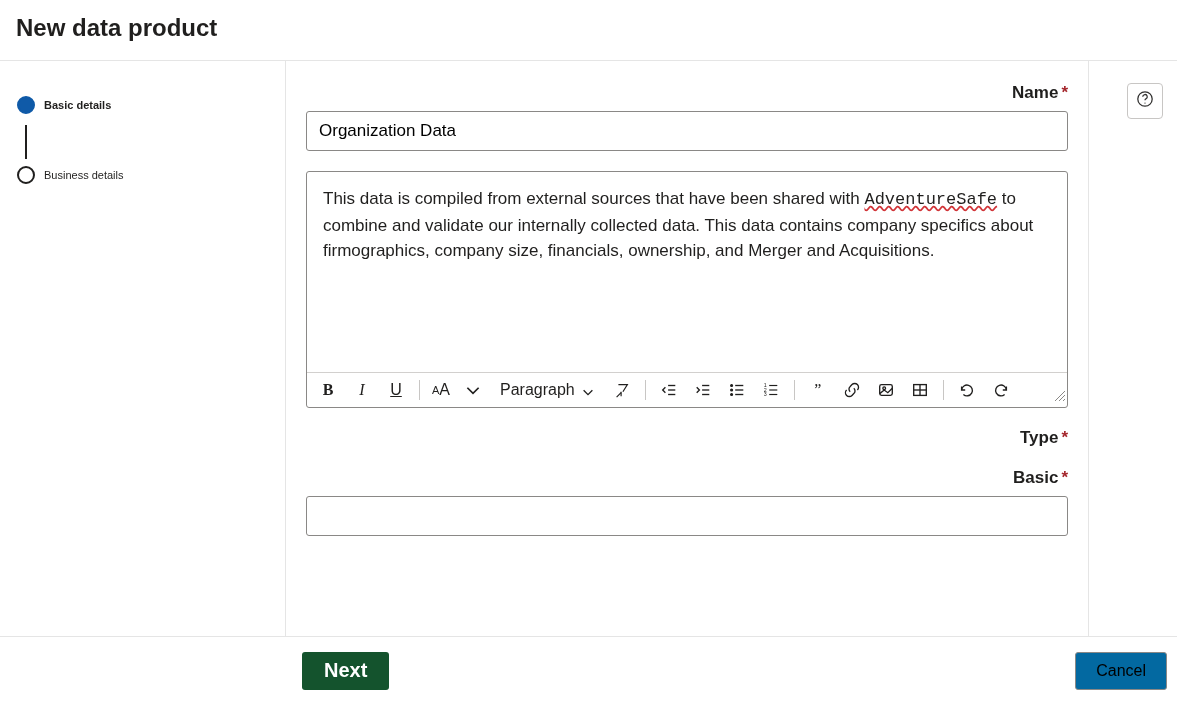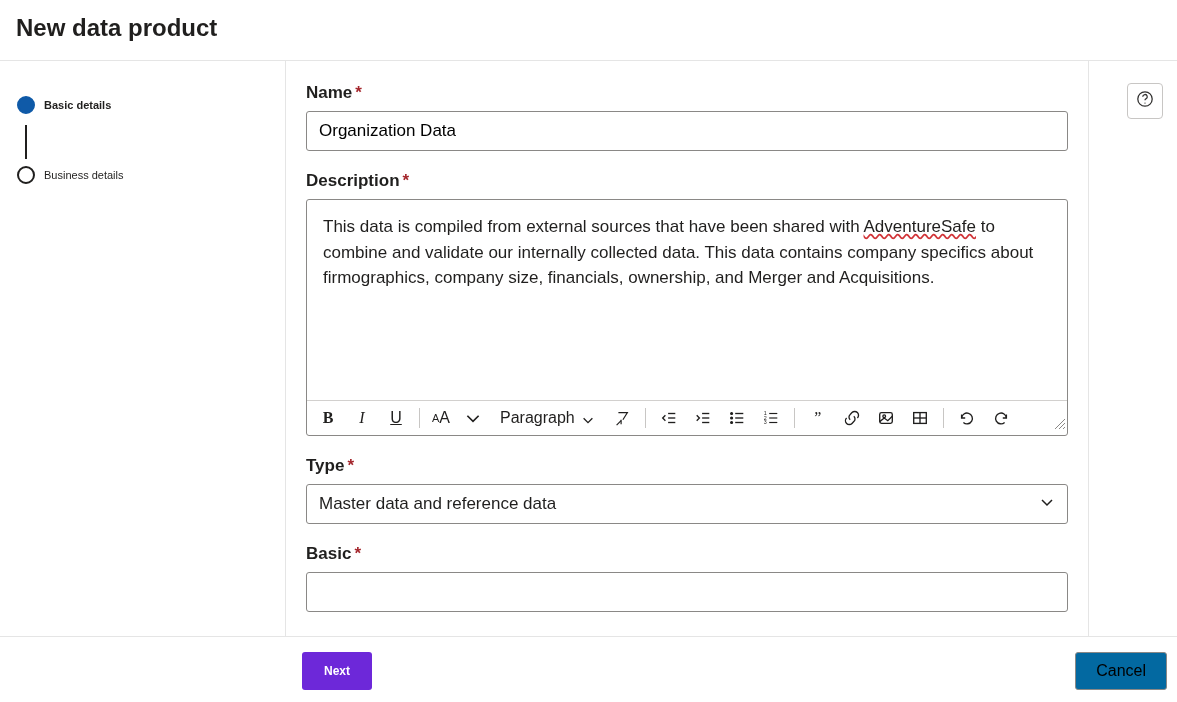--- a/index.html
+++ b/index.html
@@ -75,20 +75,21 @@
     border-right: 1px solid #e5e5e5;
     padding: 22px 20px 10px 20px;
     overflow-y: auto;
   }
   .field { margin-bottom: 20px; }
   .field-label {
     font-size: 17px;
     font-weight: 600;
     display: block;
     margin-bottom: 8px;
+    text-align: right;
   }
   .req { color: #a4262c; margin-left: 3px; }
   .text-input {
     width: 100%;
     height: 40px;
     border: 1px solid #8a8886;
     border-radius: 3px;
     padding: 0 12px;
     font-size: 17px;
     font-family: inherit;
@@ -100,20 +101,21 @@
   }
   .editor-area {
     padding: 14px 16px;
     min-height: 200px;
     font-size: 17px;
     line-height: 1.5;
   }
   .spellerr {
     text-decoration: underline wavy #d13438;
     text-decoration-skip-ink: none;
+    font-family: Liberation Mono, monospace;
   }
   .toolbar {
     border-top: 1px solid #d2d0ce;
     padding: 6px 10px;
     display: flex;
     align-items: center;
     gap: 12px;
   }
   .tb-sep {
     width: 1px;
@@ -175,27 +177,27 @@
     color:#323130;
   }
   .footer {
     border-top: 1px solid #e5e5e5;
     height: 68px;
     display: flex;
     align-items: center;
     padding: 0 10px 0 302px;
   }
   .primary-btn {
-    background: #6d28d9;
+    background: #14532d;
     color: #fff;
     border: none;
     border-radius: 3px;
     padding: 0 22px;
     height: 38px;
-    font-size: 12px;
+    font-size: 20px;
     font-weight: 600;
     cursor: pointer;
   }
   .secondary-btn {
     background: #0369a1;
     border: 1px solid #8a8886;
     border-radius: 3px;
     padding: 0 20px;
     height: 38px;
     font-size: 16px;
@@ -227,23 +229,20 @@
   <div class="main">
 
     <div class="field">
       <label class="field-label">
         <span>Name</span><span class="req">*</span>
       </label>
       <input class="text-input" type="text" value="Organization Data" style="">
     </div>
 
     <div class="field">
-      <label class="field-label">
-        <span>Description</span><span class="req">*</span>
-      </label>
       <div class="editor-box">
         <div class="editor-area" contenteditable="true" style=""><span>This data is compiled from external sources that have been shared with </span><span class="spellerr">AdventureSafe</span><span> to combine and validate our internally collected data.  This data contains company specifics about firmographics, company size, financials, ownership, and Merger and Acquisitions.</span></div>
         <div class="toolbar">
           <span class="tb-btn" style="font-weight:700;font-family:serif;">B</span>
           <span class="tb-btn" style="font-style:italic;font-family:serif;">I</span>
           <span class="tb-btn" style="text-decoration:underline;">U</span>
           <span class="tb-sep"></span>
           <span class="tb-btn" style="width:auto;">
             <span style="font-size:11px;">A</span>
               <span style="font-size:16px;">A</span>
@@ -346,28 +345,20 @@
               <line x1="10" y1="12" x2="12" y2="10"></line>
             </svg>
         </span>
       </div>
     </div>
 
     <div class="field">
       <label class="field-label">
         <span>Type</span><span class="req">*</span>
       </label>
-      <div class="select-box">
-        <span>Master data and reference data</span>
-        <span>
-          <svg viewBox="0 0 16 16" width="16" height="16" fill="none" stroke="currentColor" stroke-width="1.5">
-              <polyline points="3,6 8,11 13,6"></polyline>
-            </svg>
-        </span>
-      </div>
     </div>
 
     <div class="field">
       <label class="field-label">
         <span>Basic</span><span class="req">*</span>
       </label>
       <input class="text-input" type="text" value="" style="">
     </div>
 
   </div>

